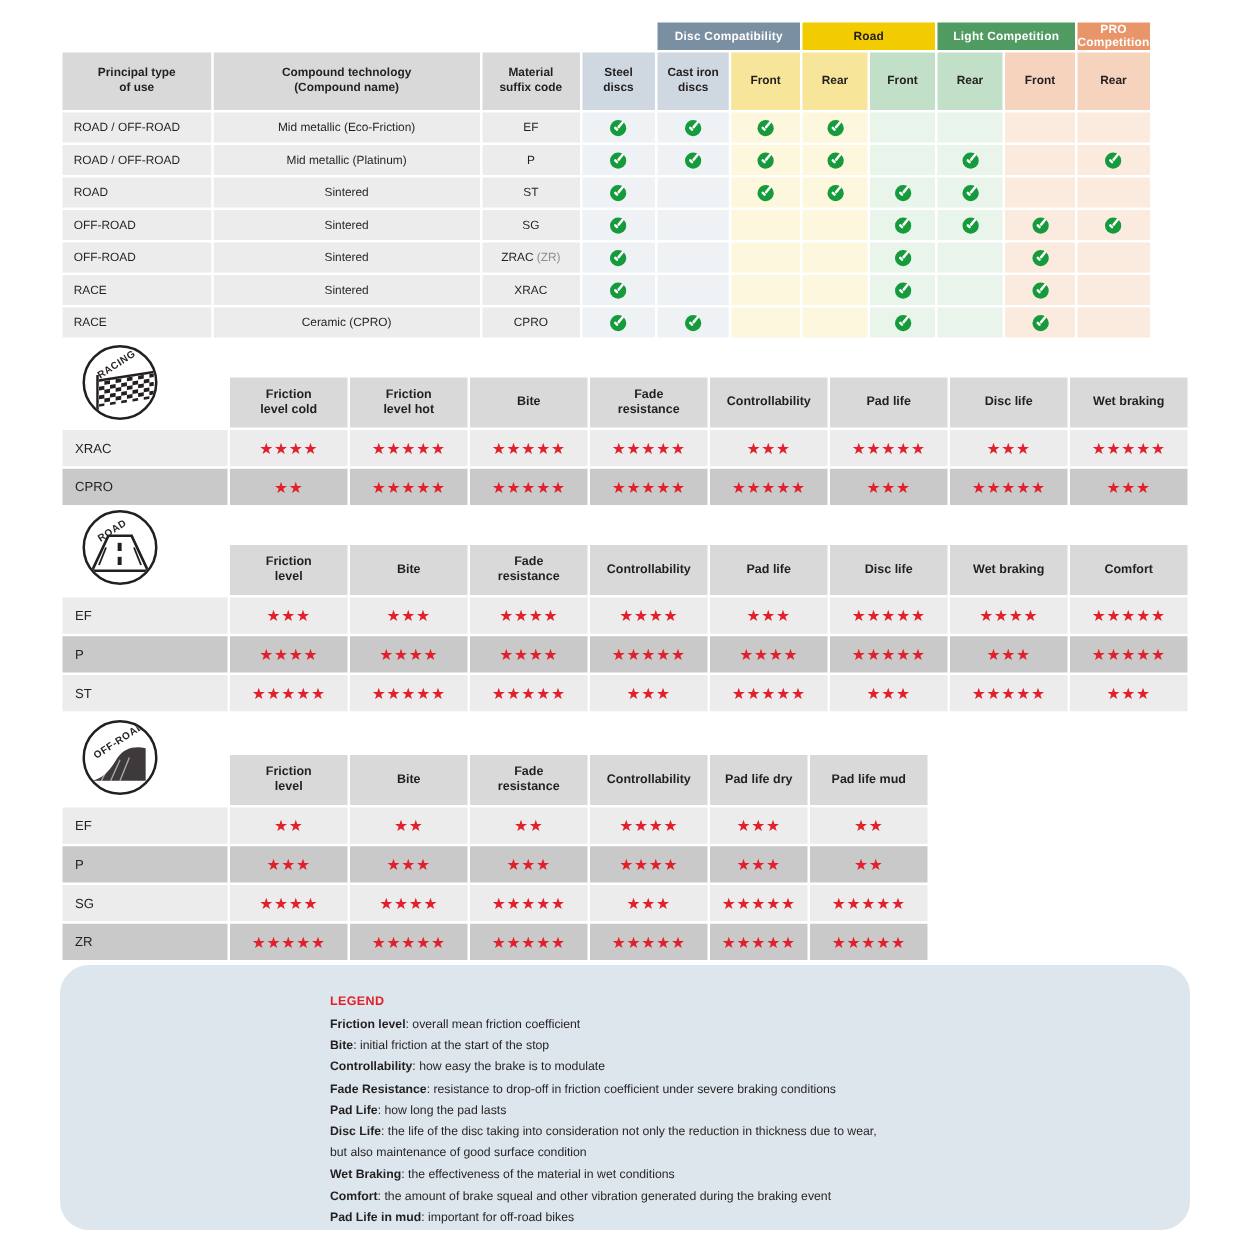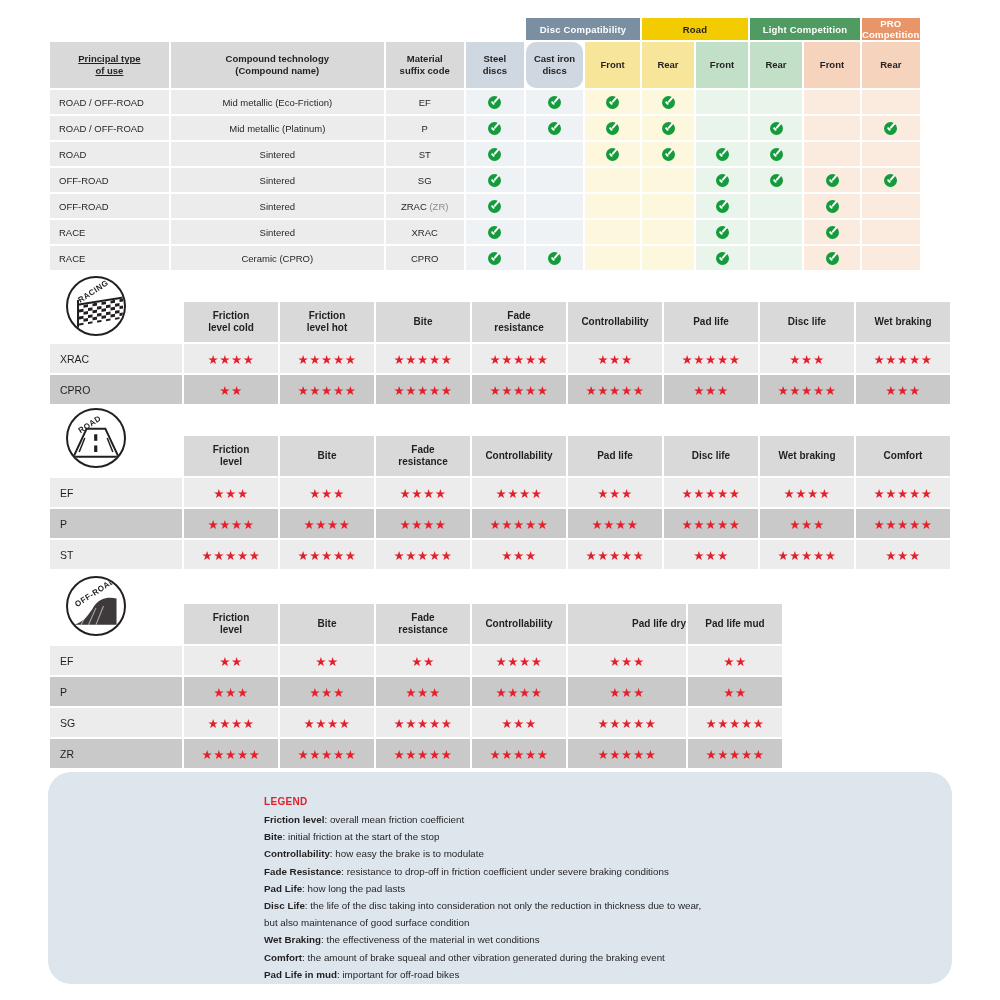--- a/index.html
+++ b/index.html
@@ -137,25 +137,25 @@
   <table class="compat">
     <tbody id="compat-body">
         <tr>
           <td class="grp blank" colspan="4" style="width: 474px;"></td>
           <td class="grp disc" colspan="2" style="width: 114px;">Disc Compatibility</td>
           <td class="grp road" colspan="2" style="width: 104px;">Road</td>
           <td class="grp light" colspan="2" style="width: 108px; margin-left: 28px;">Light Competition</td>
           <td class="grp pro" colspan="2">PRO Competition</td>
         </tr>
         <tr>
-          <td class="chead" style="width: 116px; text-decoration: underline;">Principal type<br>of use</td>
+          <td class="chead" style="width: 116px;">Principal type<br>of use</td>
           <td class="chead" style="width: 208px;">Compound technology<br>(Compound name)</td>
           <td class="chead" style="width: 76px;">Material<br>suffix code</td>
           <td class="chead c-disc" style="width: 57px;">Steel<br>discs</td>
-          <td class="chead c-disc" style="width: 54px; border-radius: 10px;">Cast iron<br>discs</td>
+          <td class="chead c-disc" style="width: 54px;">Cast iron<br>discs</td>
           <td class="chead c-road" style="width: 52px;">Front</td>
           <td class="chead c-road" style="width: 52px;">Rear</td>
           <td class="chead c-light" style="width: 52px;">Front</td>
           <td class="chead c-light" style="width: 52px;">Rear</td>
           <td class="chead c-pro" style="width: 56px;">Front</td>
           <td class="chead c-pro" style="width: 56px;">Rear</td>
         </tr>
         <tr class="crow">
           <td class="lbl">ROAD / OFF-ROAD</td>
           <td class="ctr">Mid metallic (Eco-Friction)</td>
@@ -362,21 +362,21 @@
     </svg>
   </div>
   <table class="rt" id="offroad-table" style="left:48px; top:602px;">
       <tbody>
         <tr>
           <td class="sp"></td>
           <td class="hcell" style="width: 94px;">Friction<br>level</td>
           <td class="hcell" style="width: 94px;">Bite</td>
           <td class="hcell" style="width: 94px;">Fade<br>resistance</td>
           <td class="hcell" style="width: 94px;">Controllability</td>
-          <td class="hcell" style="width: 118px; text-align: right;">Pad life dry</td>
+          <td class="hcell" style="width: 78px;">Pad life dry</td>
           <td class="hcell" style="width: 94px;">Pad life mud</td>
         </tr>
         <tr>
           <td class="rowlbl">EF</td>
           <td class="val"><span class="stars">★★</span></td>
           <td class="val"><span class="stars">★★</span></td>
           <td class="val"><span class="stars">★★</span></td>
           <td class="val"><span class="stars">★★★★</span></td>
           <td class="val"><span class="stars">★★★</span></td>
           <td class="val"><span class="stars">★★</span></td>

